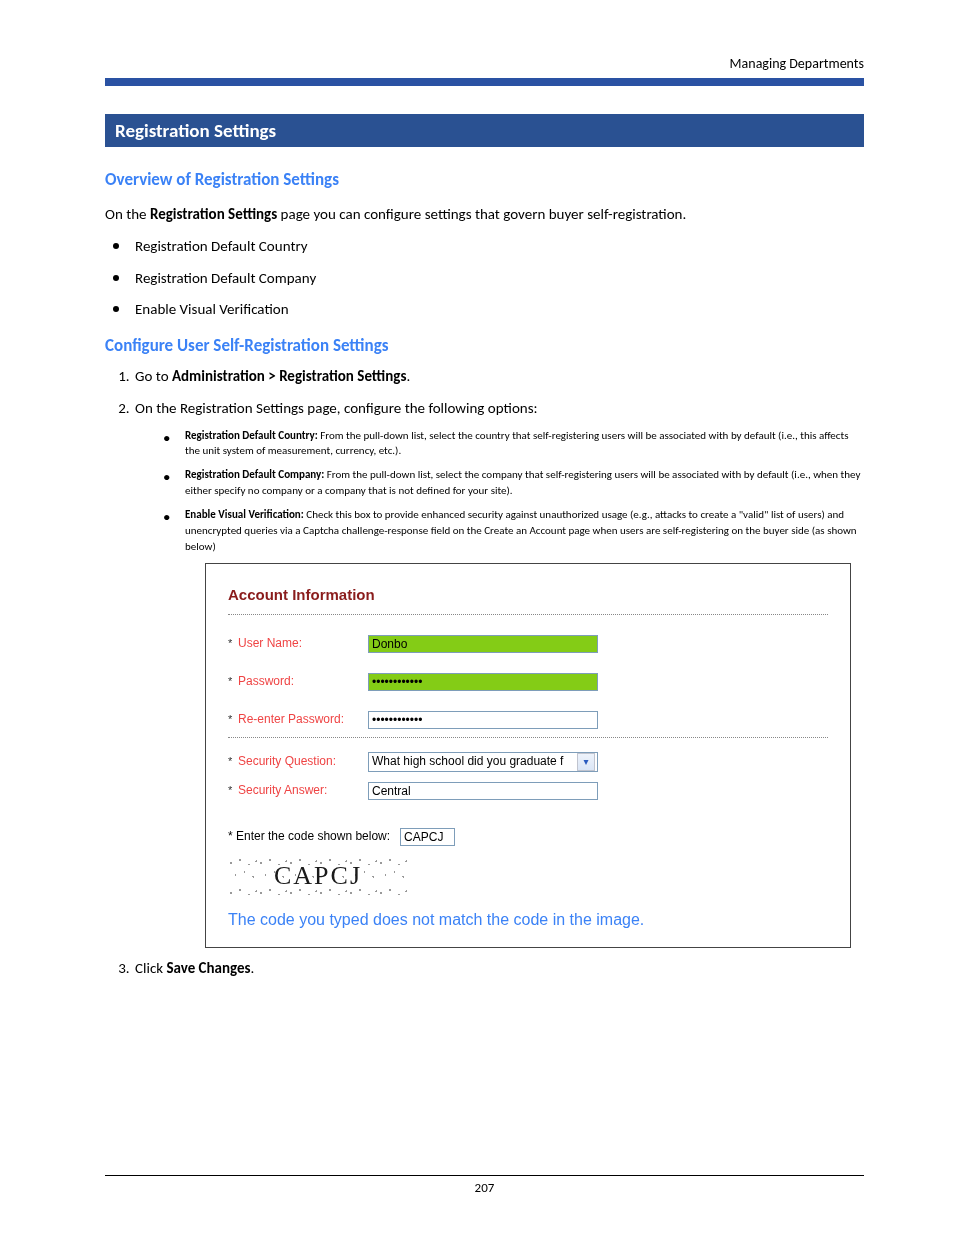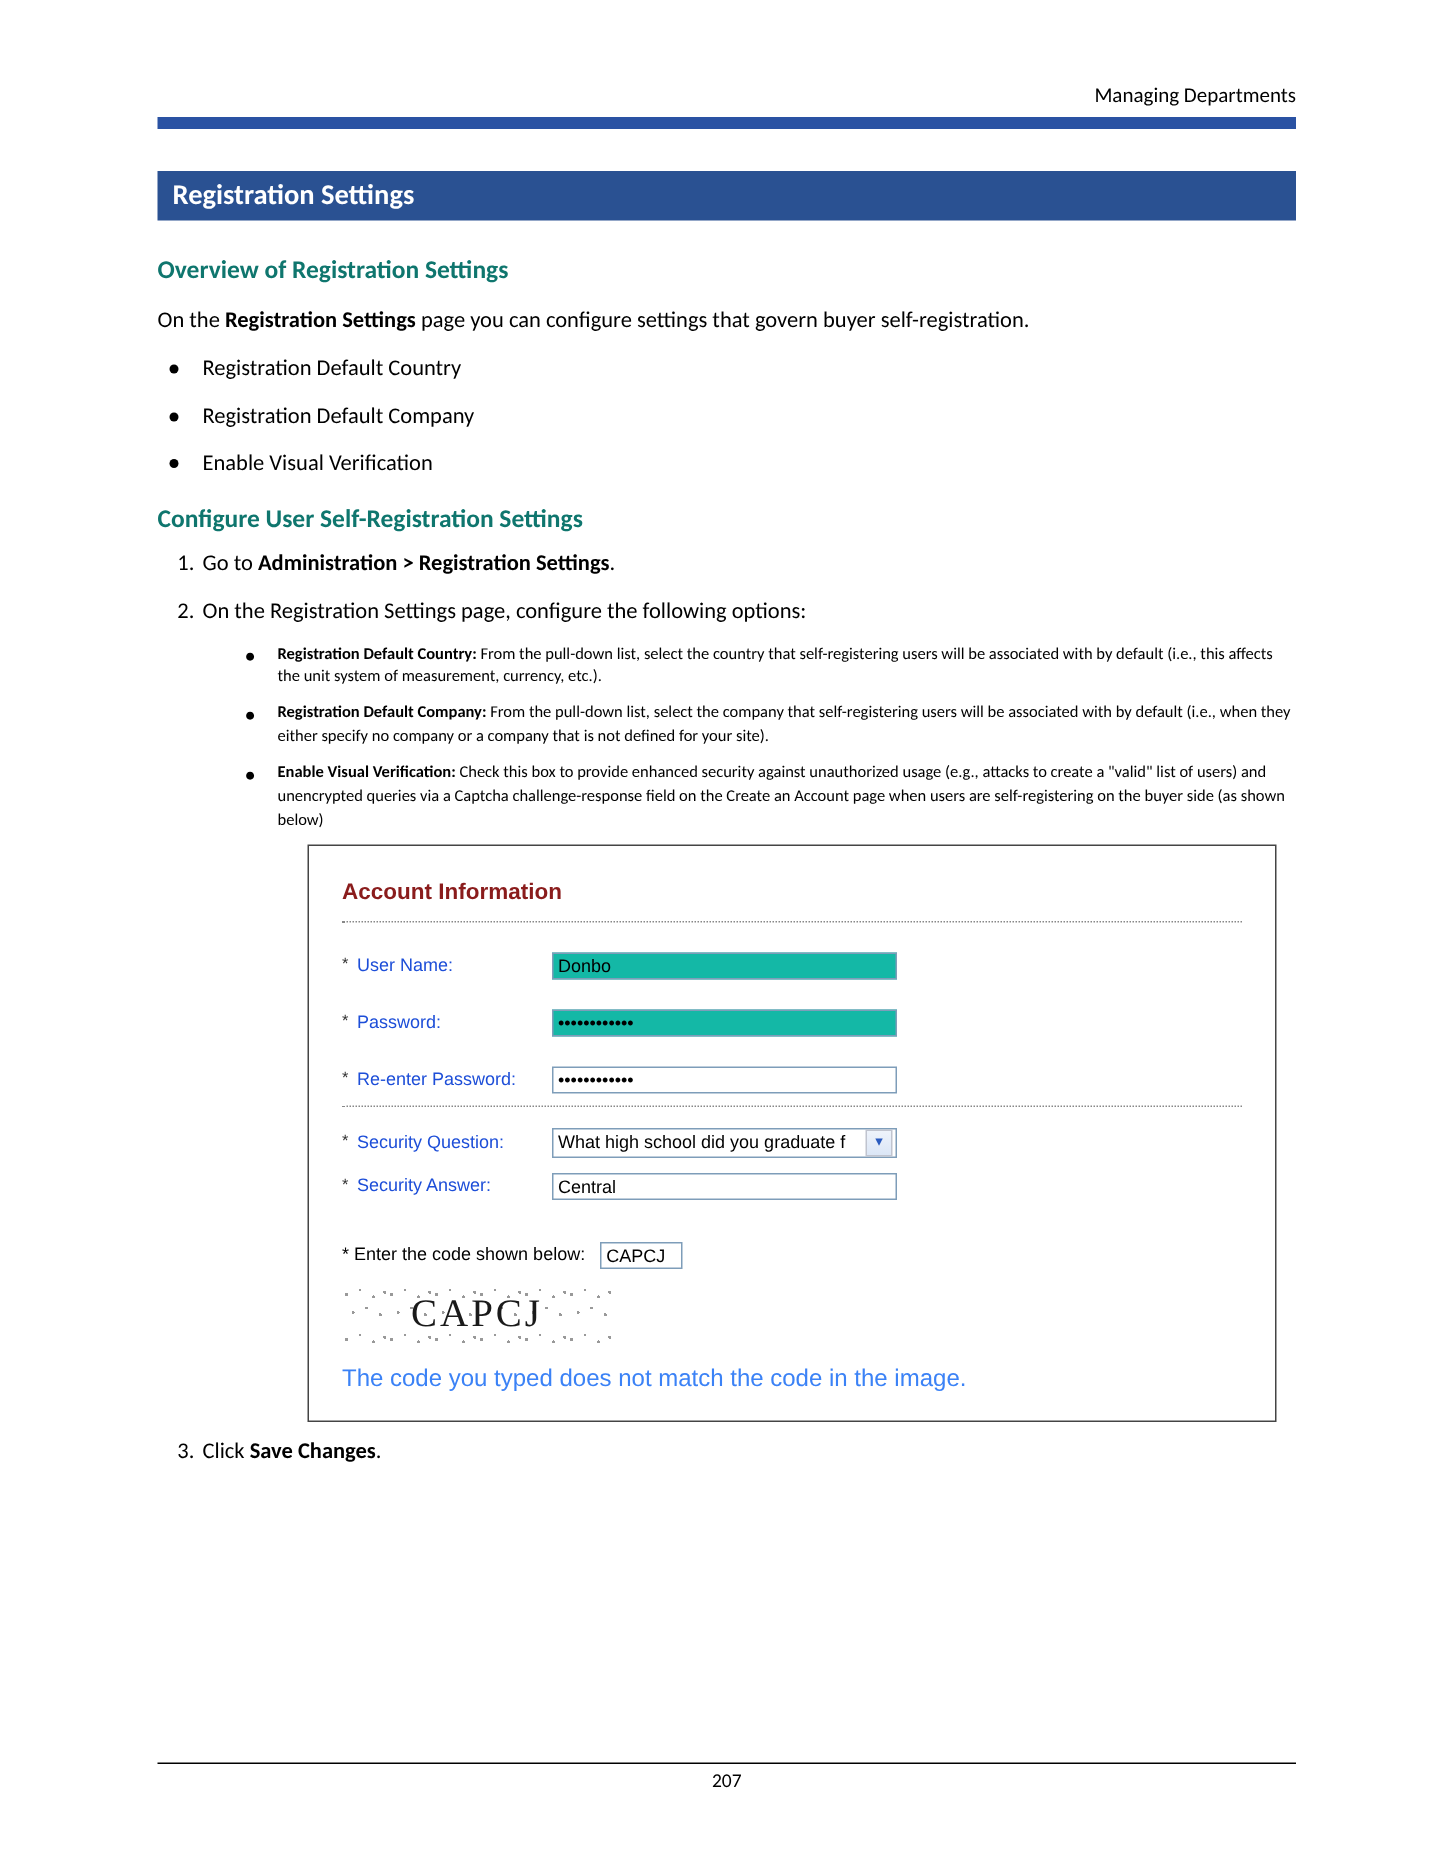--- a/index.html
+++ b/index.html
@@ -31,21 +31,21 @@
   }
   .section-title {
     background: #2a5192;
     color: #fff;
     font-weight: bold;
     font-size: 19px;
     padding: 5px 10px;
     margin: 0 0 22px 0;
   }
   .subheading-blue {
-    color: #0f766e;
+    color: #3b82f6;
     font-weight: bold;
     font-size: 17px;
     margin: 14px 0 10px 0;
   }
   .body-text {
     font-size: 15px;
     line-height: 1.45;
     margin: 14px 0 10px 0;
   }
   .body-text strong { font-weight: bold; }
@@ -128,30 +128,30 @@
   }
   .form-row.tight { margin-bottom: 10px; }
   .form-row .req {
     width: 10px;
     color: #333;
     font-size: 11px;
   }
   .form-row .flabel {
     width: 130px;
     font-size: 12px;
-    color: #1d4ed8;
+    color: #ef4444;
   }
   .txtbox {
     font-family: Verdana, Arial, sans-serif;
     font-size: 12px;
     padding: 1px 3px;
     border: 1px solid #7e9db9;
     height: 18px;
     box-sizing: border-box;
-    background: #14b8a6;
+    background: #84cc16;
     width: 230px;
   }
   .txtbox.white { background: #fff; }
   .selbox {
     font-family: Verdana, Arial, sans-serif;
     font-size: 12px;
     border: 1px solid #7e9db9;
     height: 20px;
     width: 230px;
     background: #fff;

